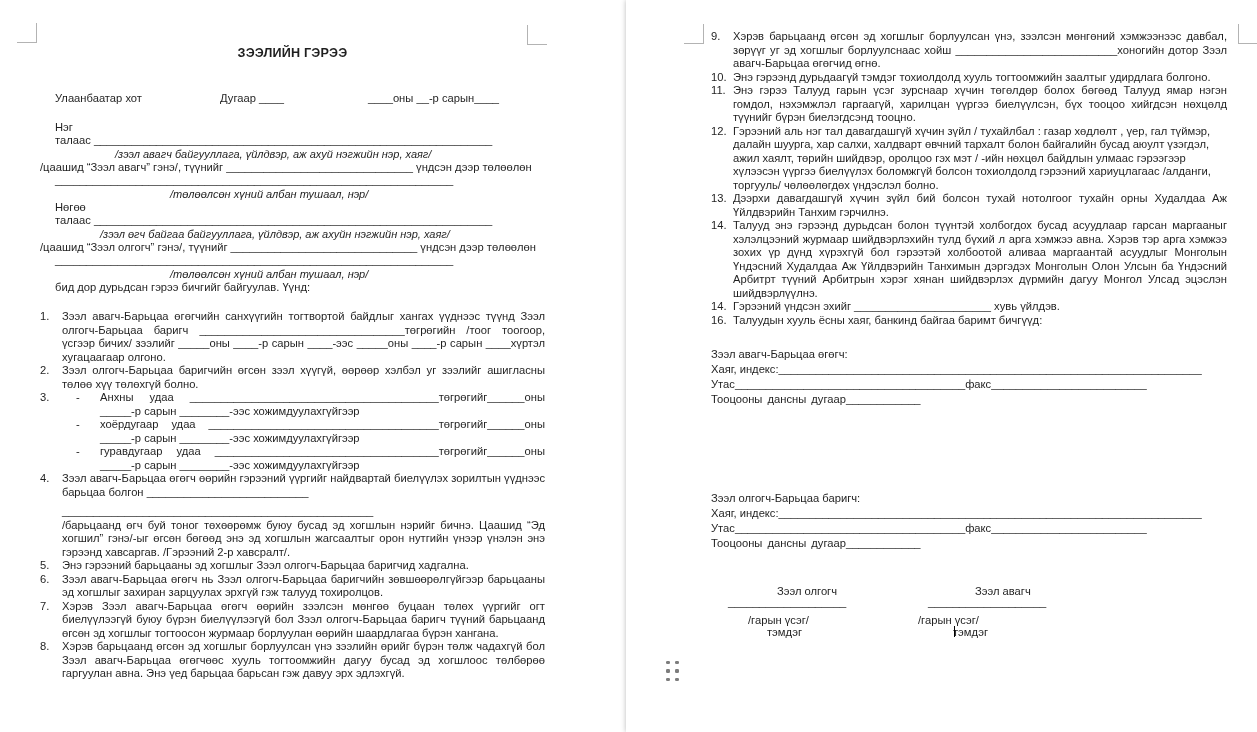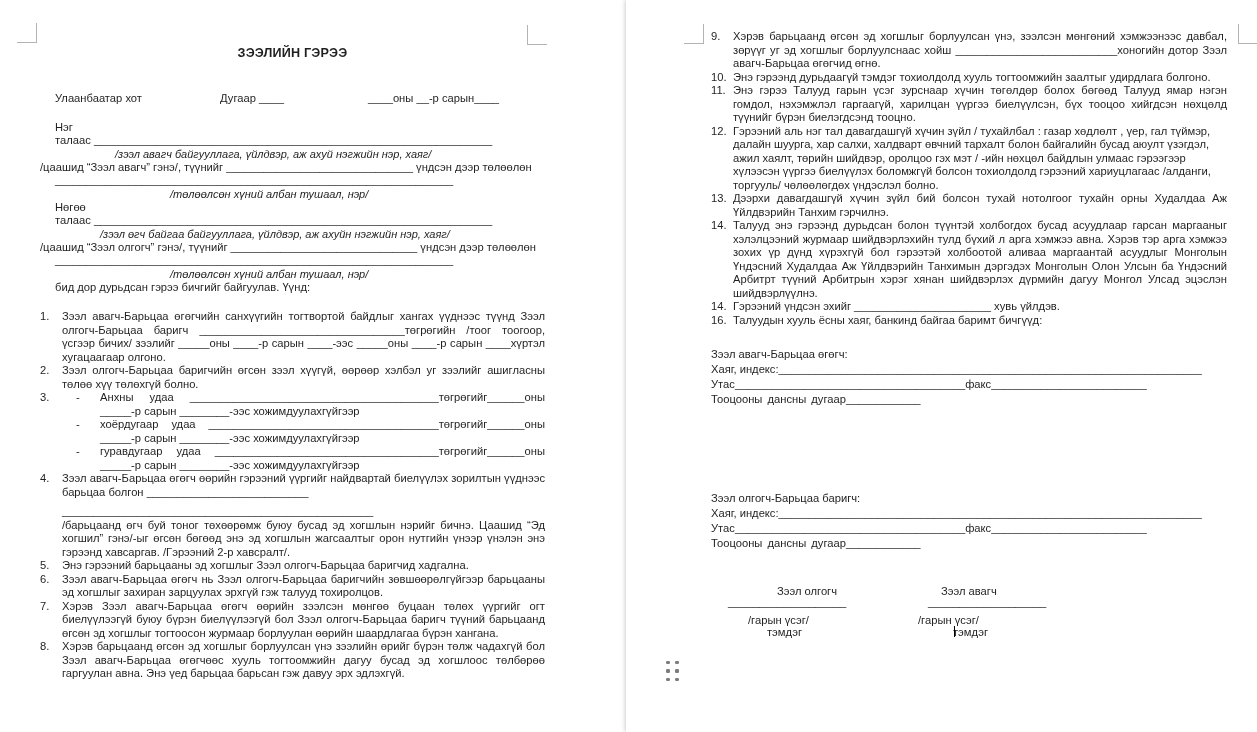--- a/index.html
+++ b/index.html
@@ -29,21 +29,21 @@
   .sub{position:relative;padding-left:38px;}
   .sub .dash{position:absolute;left:14px;top:0;}
   .sub-text{text-align:justify;}
   .usc-line{margin-top:6px;}
   .block{line-height:15px;}
   .blk-borrower{margin-top:20px;} .blk-lender{margin-top:84px;}
   .acct{word-spacing:2px;}
   .sigs{position:relative;margin-top:34px;height:70px;}
   .sigs span{position:absolute;white-space:nowrap;}
   .sg-t1{left:42px;top:0;margin-left:24px;} .sg-l1{left:17px;top:11px;} .sg-s1{left:37px;top:29px;} .sg-m1{left:56px;top:41px;}
-  .sg-t2{left:230px;top:0;} .sg-l2{left:217px;top:11px;} .sg-s2{left:207px;top:29px;} .sg-m2{left:242px;top:41px;}
+  .sg-t2{left:264px;top:0;} .sg-l2{left:217px;top:11px;} .sg-s2{left:207px;top:29px;} .sg-m2{left:242px;top:41px;}
   .caret{display:inline-block;width:1.4px;height:11px;background:#000;vertical-align:-1px;margin-left:1px;}
   .drag-handle{position:absolute;left:663px;top:658px;width:19px;height:26px;display:grid;
                grid-template-columns:repeat(2,1fr);grid-template-rows:repeat(3,1fr);
                align-items:center;justify-items:center;cursor:grab;}
   .drag-handle i{width:3.6px;height:3.6px;background:#7d7d7d;border-radius:1.2px;}
 </style>
 </head>
 <body>
 
 <div class="canvas">

